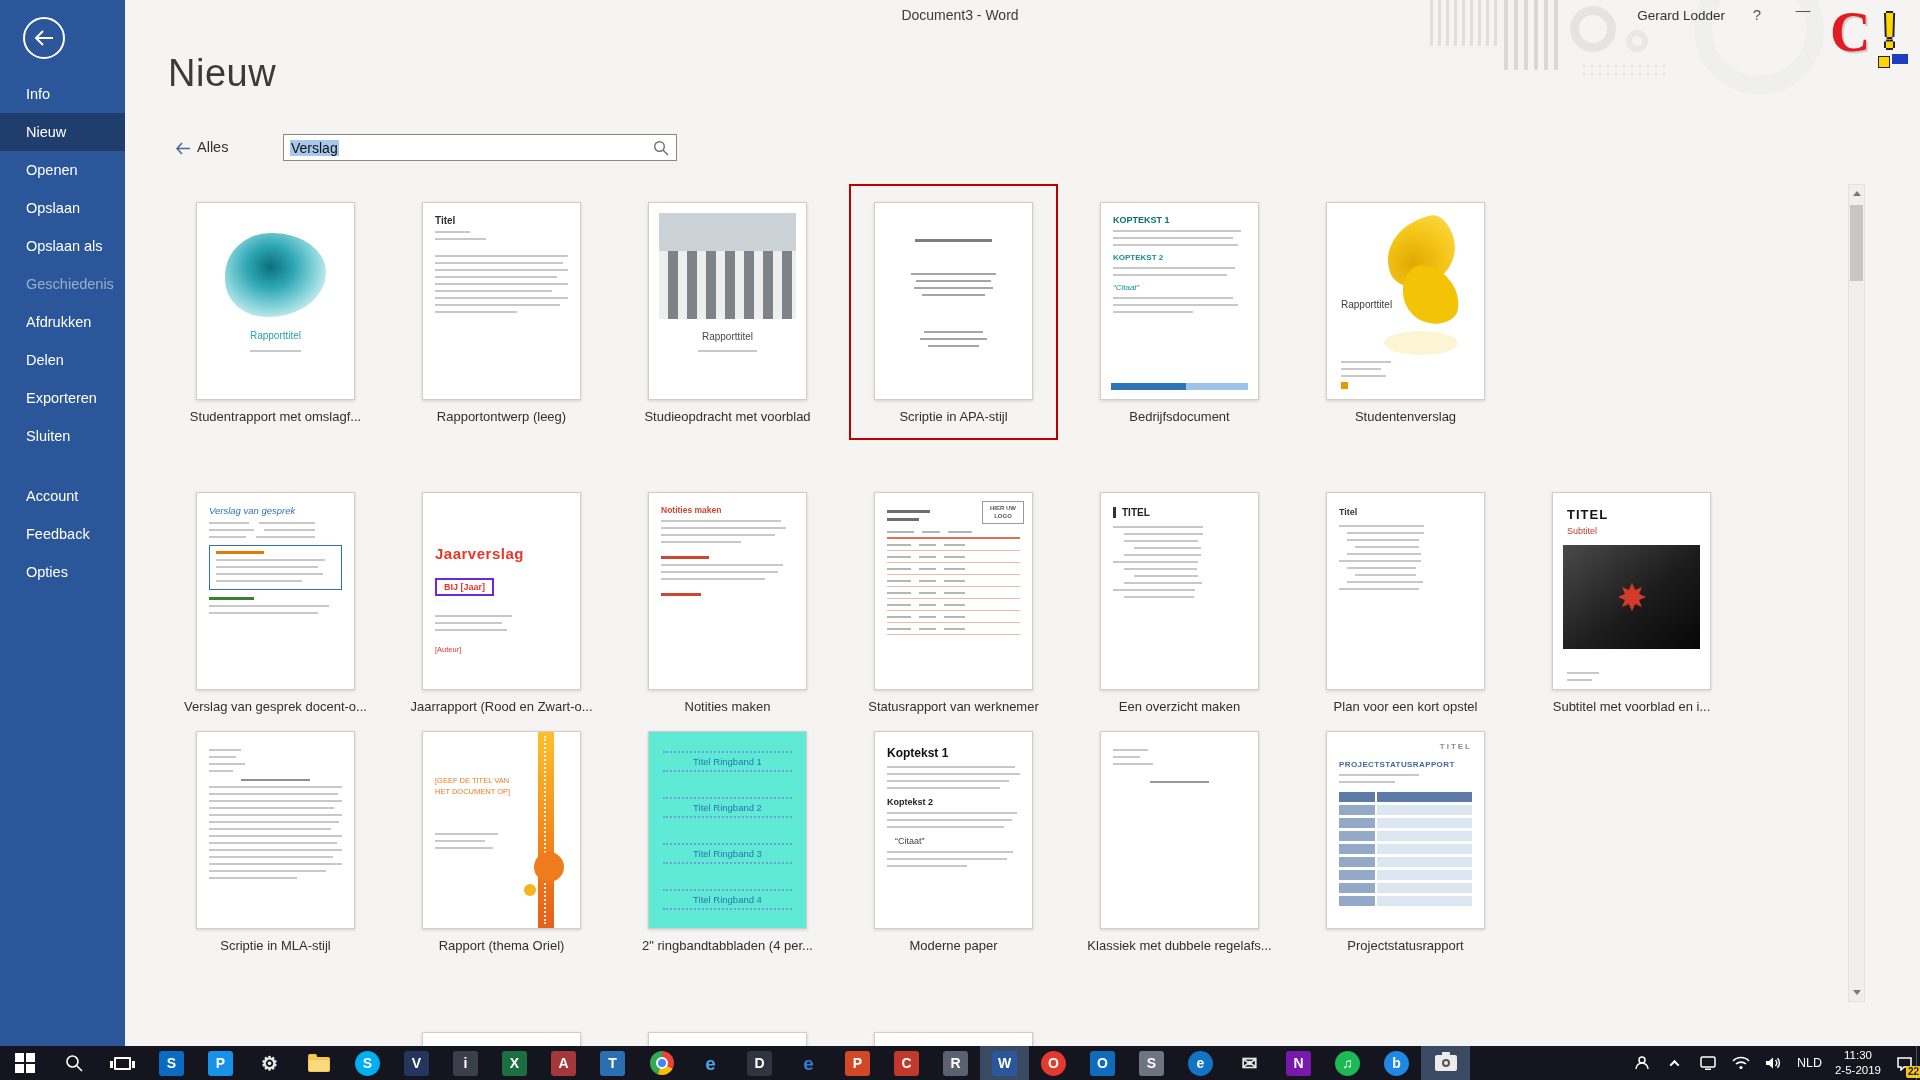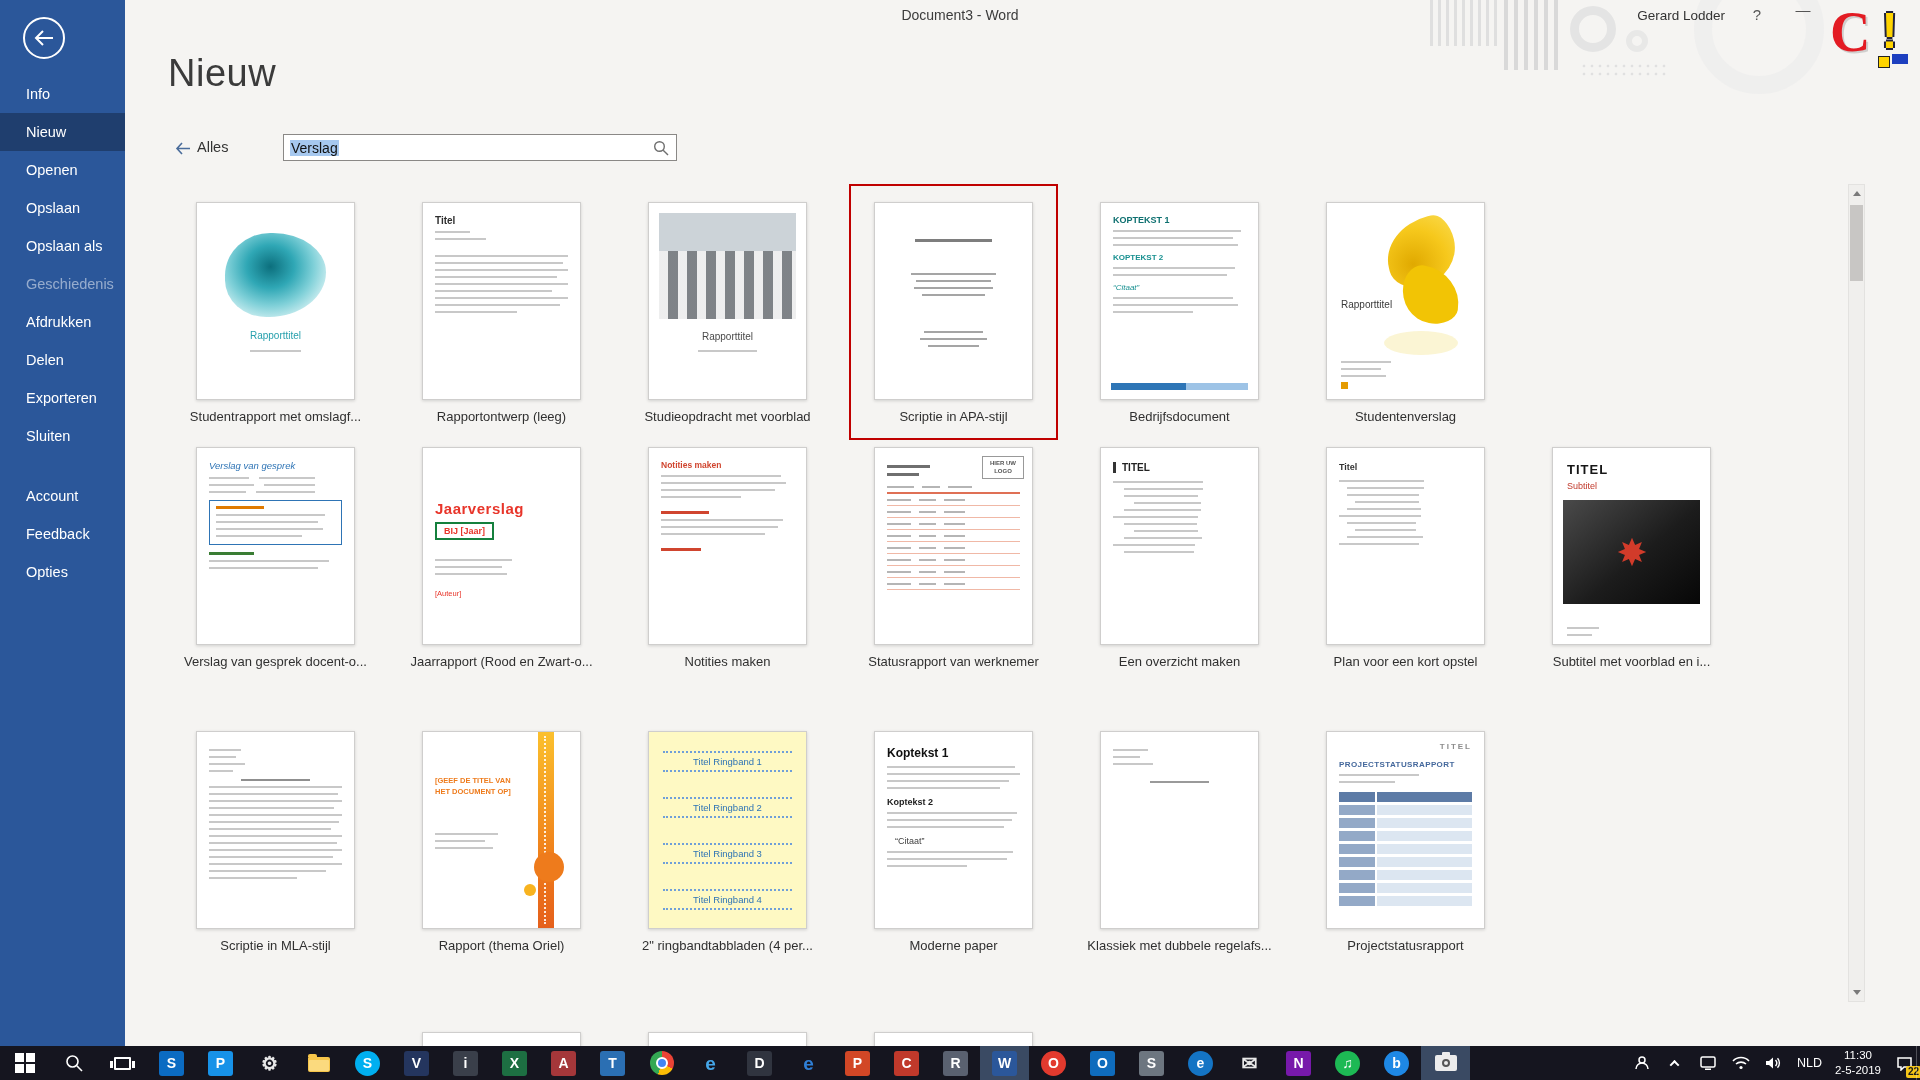--- a/index.html
+++ b/index.html
@@ -78,43 +78,43 @@
   .phst{position:absolute;top:8px;left:30px;right:8px;height:112px;background:linear-gradient(210deg,#31415c 0 24%,#6e4632 24% 42%,#a5683f 42% 100%)}
   .phst::after{content:"";position:absolute;inset:0;background:repeating-linear-gradient(0deg,rgba(0,0,0,.22) 0 7px,rgba(255,255,255,.06) 7px 15px)}
   .scr{color:#2e74b5;font-size:9.5px;font-style:italic;margin-bottom:6px}
   .two{display:flex;gap:10px;margin-top:5px}
   .two .ln{margin:0}
   .fbox{border:1px solid #2e74b5;margin:7px 0;padding:5px 6px 7px}
   .fbox .ln:first-child{margin-top:0}
   i.ln.o{background:#e07a00;height:3px}
   i.ln.g{background:#3a7d34;height:3px}
   .jv{color:#e8352a;font-size:15px;font-weight:bold;letter-spacing:.5px}
-  .jb{display:inline-block;border:2px solid #15803d;color:#e8352a;font-weight:bold;font-size:9px;padding:2px 7px;margin-top:5px}
+  .jb{display:inline-block;border:2px solid #6d28d9;color:#e8352a;font-weight:bold;font-size:9px;padding:2px 7px;margin-top:16px}
   .ja{color:#e8352a;font-size:7.5px;margin-top:14px}
   .nh{color:#d0452f;font-size:8.5px;font-weight:bold;margin-bottom:5px}
   i.ln.r{background:#d0452f;height:3px}
   .slogo{position:absolute;top:8px;right:8px;width:42px;border:1px solid #999;color:#555;font-size:6px;line-height:1.25;text-align:center;padding:3px 1px;font-weight:bold}
   .st .strow{display:flex;gap:8px;align-items:center;height:12px;border-bottom:1px solid #f0b8a6}
   .st .strow .ln{margin:0;background:#b5b5b5}
   .st .strow.h{border-bottom:2px solid #df7055}
   i.ln.d{background:#6f6f6f;height:3px}
   .ot{font-size:10px;font-weight:bold;color:#222;border-left:3px solid #333;padding-left:6px;margin:2px 0 8px}
   .pt2{font-size:9px;font-weight:bold;color:#333;margin:2px 0 8px}
   .lt{position:absolute;top:14px;left:14px;font-size:13px;font-weight:bold;letter-spacing:1px;color:#161616}
   .lsub{position:absolute;top:33px;left:14px;font-size:9px;color:#c0392b}
   .lph{position:absolute;top:52px;left:10px;right:10px;height:104px;background:linear-gradient(140deg,#4a4a4a,#1c1c1c 55%,#070707);display:flex;align-items:center;justify-content:center}
   .lbl-lines{position:absolute;left:14px;bottom:8px;width:70px}
   .mla .ln{margin-top:5px}
   .oband{position:absolute;top:0;bottom:0;right:26px;width:16px;background:linear-gradient(180deg,#fbc02d,#ef7d1a 65%,#e5601c)}
   .oband::after{content:"";position:absolute;top:4px;bottom:4px;left:6px;border-left:2px dotted rgba(255,255,255,.85)}
   .oc1{position:absolute;right:16px;bottom:46px;width:30px;height:30px;border-radius:50%;background:#ee7b1c;display:block}
   .oc2{position:absolute;right:44px;bottom:32px;width:12px;height:12px;border-radius:50%;background:#f8b31f;display:block}
-  .otx{position:absolute;left:12px;top:44px;width:78px;color:#ee7b1c;font-size:7.5px;font-weight:bold;line-height:1.4}
+  .otx{position:absolute;left:12px;top:44px;width:78px;color:#ee7b1c;font-size:7.5px;font-weight:normal;line-height:1.4}
   .olns{position:absolute;left:12px;top:96px;width:72px}
-  .v-binder{background:#fef9c3}
+  .v-binder{background:#5eead4}
   .bgrp{position:absolute;left:10px;right:10px}
   .bdot{border-top:2px dotted #6f9fd8;margin:3px 4px}
   .btxt{text-align:center;color:#2e74b5;font-size:9.5px;margin:3px 0}
   .mh1{font-size:12px;font-weight:bold;color:#101010;margin:2px 0 6px}
   .mh2{font-size:9px;font-weight:bold;color:#202020;margin:8px 0 4px}
   .mq{font-size:9px;color:#3f3f3f;margin:8px 0 4px;padding-left:8px}
   .etbl{height:36px;border:1px solid #b3b3b3;margin:2px 0 10px;position:relative}
   .etbl::before{content:"";position:absolute;left:0;right:0;top:50%;border-top:1px solid #b3b3b3}
   .etbl::after{content:"";position:absolute;top:0;bottom:0;left:55%;border-left:1px solid #b3b3b3}
   .erule{height:1px;background:#9c9c9c;margin:6px 0 11px}
@@ -319,21 +319,21 @@
               <div class="bls">
                 <i class="ln " style="width:80%"></i>
                 <i class="ln " style="width:65%"></i>
                 <i class="ln " style="width:72%"></i>
               </div>
               <i class="bsq"></i>
             </div>
             <div class="clabel">Studentenverslag</div>
           </div>
         </div>
-        <div class="trow-grid" style="top: 447px; justify-content: flex-end;">
+        <div class="trow-grid" style="top: 492px; justify-content: flex-end;">
           <div class="card">
             <div class="thumb v-form">
               <div class="pad">
                 <div class="scr">Verslag van gesprek</div>
                 <div class="two">
                   <i class="ln " style="width:30%"></i>
                   <i class="ln " style="width:42%"></i>
                 </div>
                 <div class="two">
                   <i class="ln " style="width:34%"></i>

